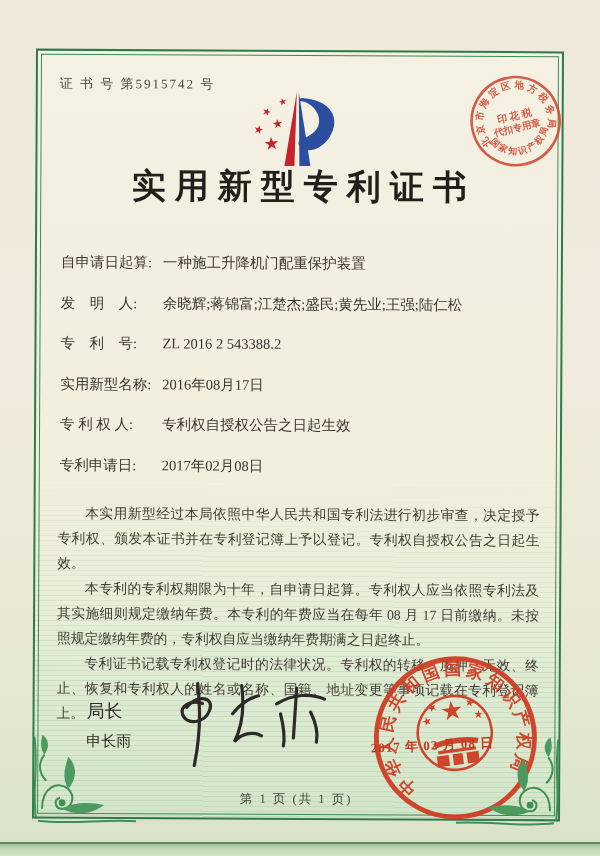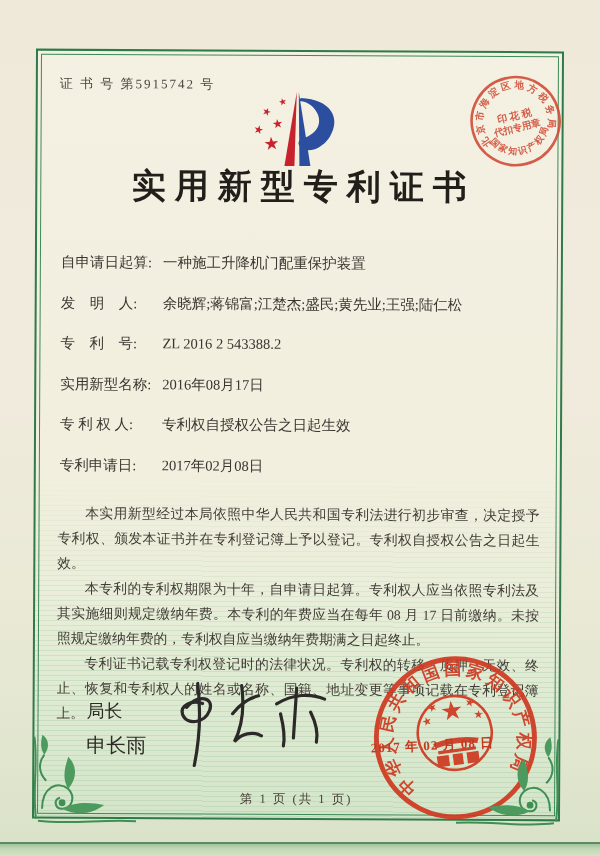--- a/index.html
+++ b/index.html
@@ -33,21 +33,21 @@
     font-size:34px;font-weight:bold;letter-spacing:9px;color:#221f1b;text-indent:9px;}
   .stamp{position:absolute;left:428px;top:18px;width:100px;height:100px;transform:rotate(-14deg);opacity:.88;}
   .fields{position:absolute;left:24px;top:202px;width:478px;font-size:14.5px;color:#3b3630;}
   .field-row{margin-bottom:21.5px;white-space:nowrap;}
   .f-label{display:inline-block;min-width:96px;}
   .f-value{margin-left:6px;}
   .paras{position:absolute;left:22px;top:450px;width:482px;font-size:13.8px;line-height:25px;
     color:#413c35;text-align:justify;}
   .paras p{margin:0;text-indent:2em;}
   .sig-title{position:absolute;left:52px;top:648px;font-size:18px;color:#2e2b26;font-family:"Liberation Sans",sans-serif;}
-  .sig-name{position:absolute;left:52px;top:681px;font-size:20px;color:#2e2b26;font-family:"Liberation Sans",sans-serif;}
+  .sig-name{position:absolute;left:52px;top:681px;font-size:15px;color:#2e2b26;font-family:"Liberation Sans",sans-serif;}
   .signature{position:absolute;left:130px;top:622px;width:180px;height:100px;}
   .seal{position:absolute;left:336px;top:600px;width:170px;height:170px;transform:rotate(-8deg);opacity:.93;}
   .seal-date{position:absolute;left:318px;top:684px;width:160px;text-align:center;
     font-size:13px;color:#c43a20;letter-spacing:1px;transform:rotate(-3deg);font-weight:bold;}
   .footer{position:absolute;left:0;bottom:10px;width:100%;text-align:center;font-size:12.5px;color:#47423a;letter-spacing:2px;}
   .flourish{position:absolute;width:112px;height:96px;pointer-events:none;}
   .flourish.bl{left:-6px;bottom:-8px;}
   .flourish.br{right:-6px;bottom:-8px;transform:scale(-1,1);}
 </style>
 </head>

